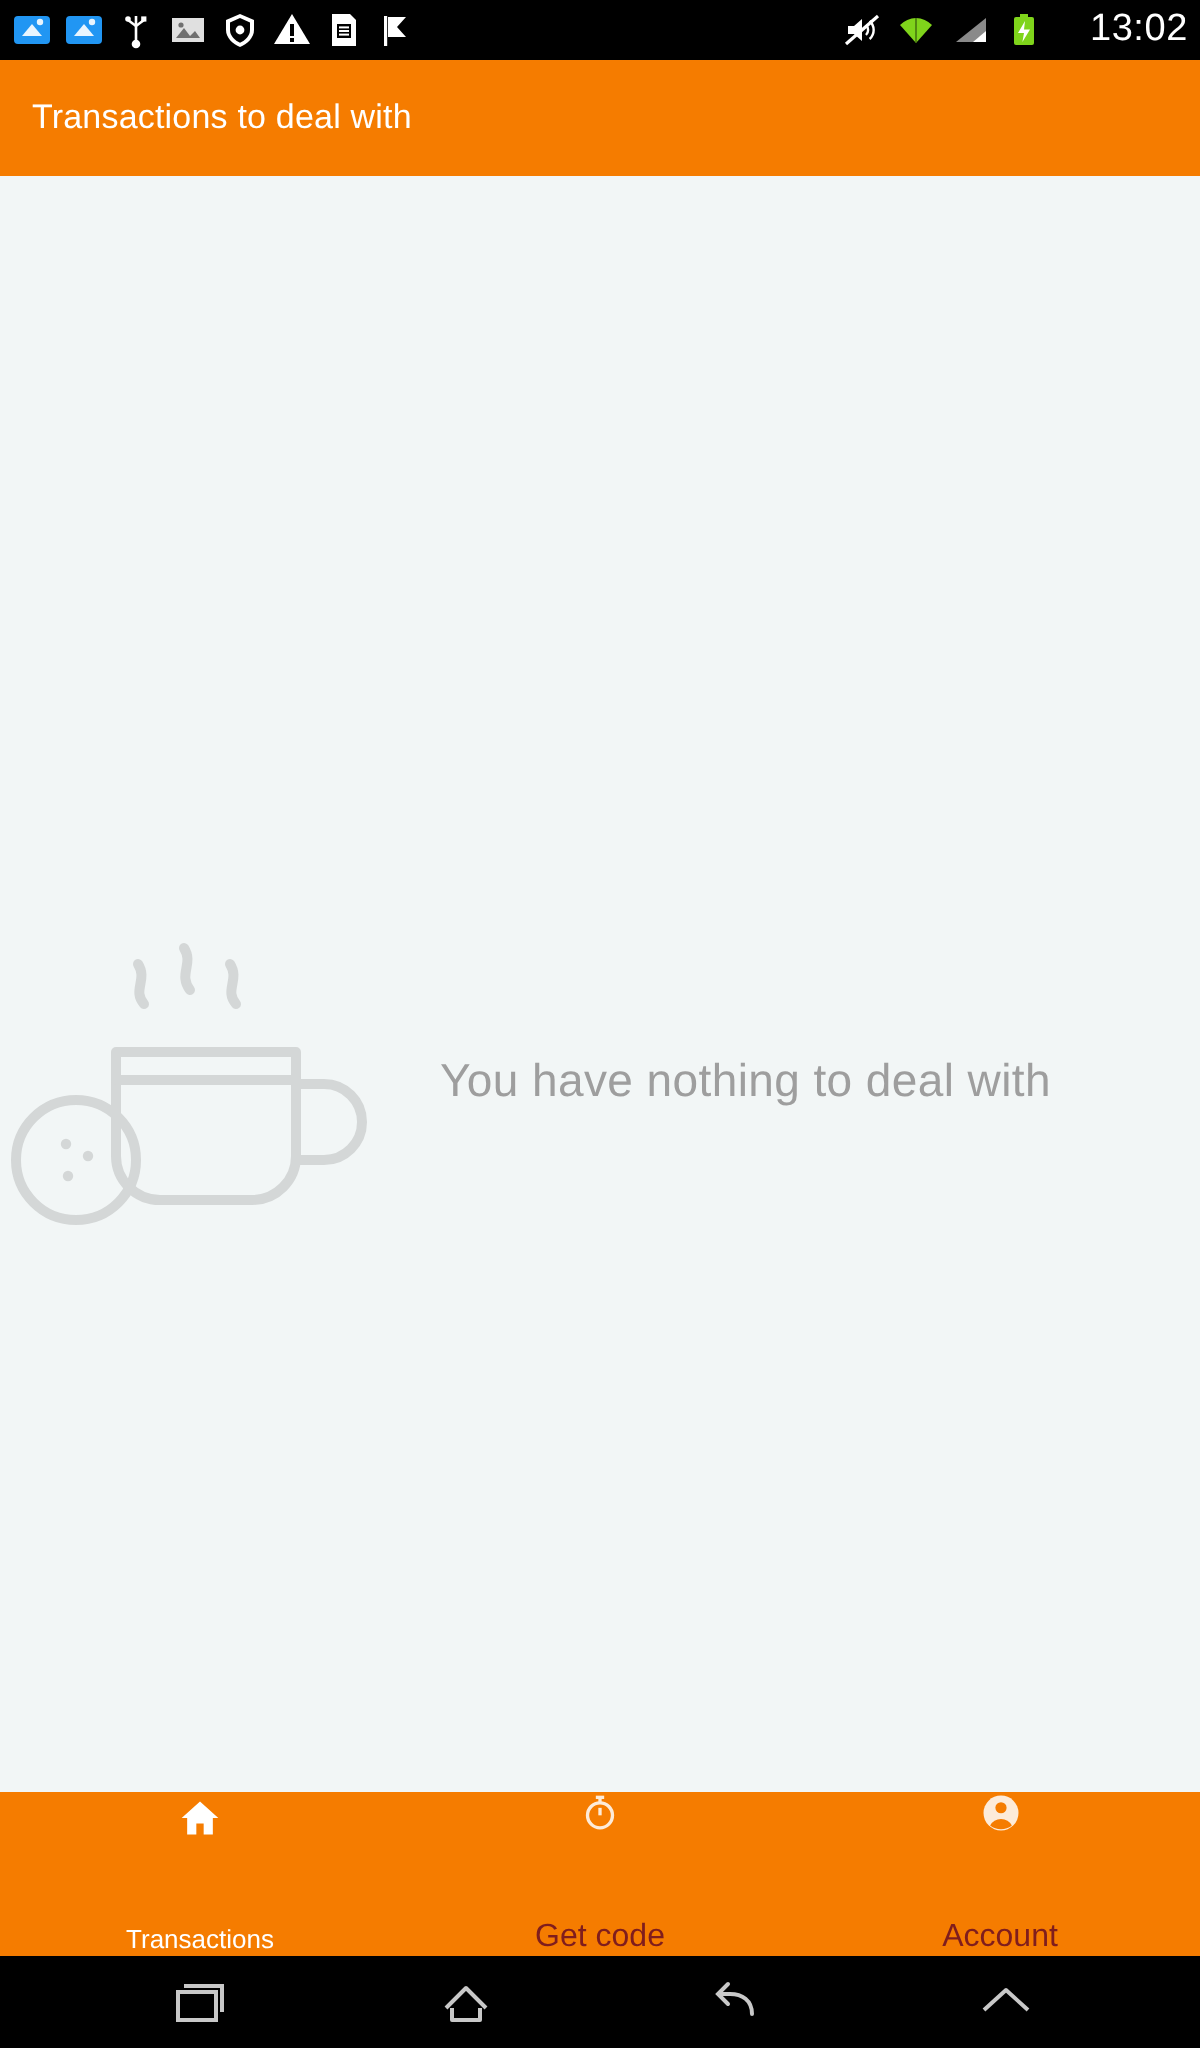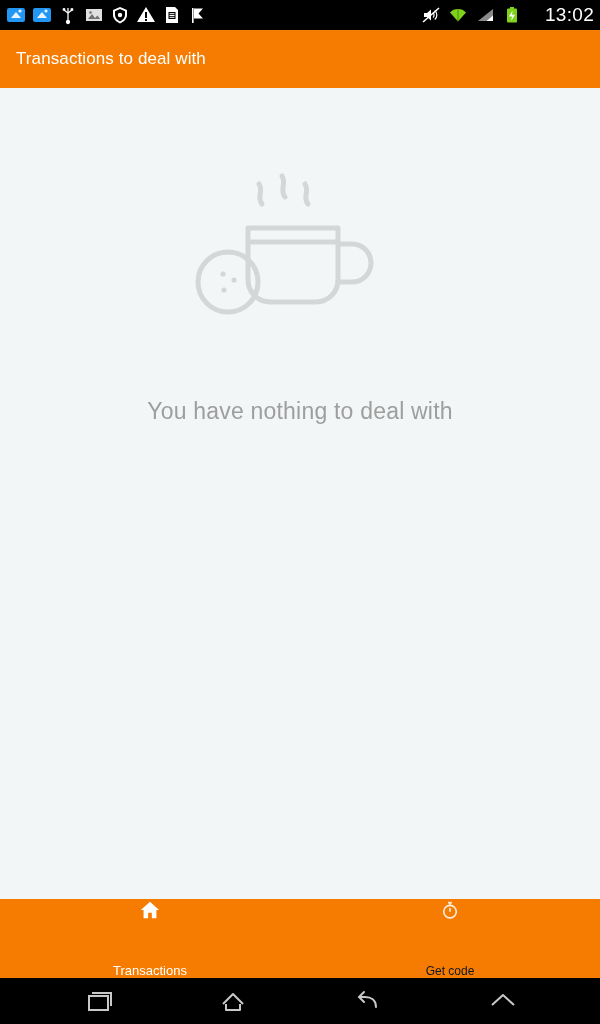--- a/index.html
+++ b/index.html
@@ -73,22 +73,23 @@
     font-weight: normal;
     letter-spacing: 0.1px;
   }
 
   
   .content {
     flex: 1 1 auto;
     background: #f2f6f6;
     position: relative;
     display: flex;
-    flex-direction: column;
-    align-items: center;
+    flex-direction: row;
+    align-items: center;
+    margin-top: 35px;
   }
   .empty-art {
     margin-top: 78px;
     width: 220px;
     height: 170px;
   }
   .empty-text {
     margin-top: 62px;
     color: #9e9e9e;
     font-size: 23px;
@@ -114,21 +115,21 @@
   }
   .navitem .nicon {
     display: block;
     height: 22px;
   }
   .navitem .nlabel {
     color: #ffffff;
     font-size: 13px;
     margin-top: 37px;
   }
-  .navitem.inactive .nlabel { color: #0f172a; font-size: 12px; }
+  .navitem.inactive .nlabel { color: #7f1d1d; font-size: 16px; }
   .navitem.inactive .nicon svg { opacity: .85; }
 
   
   .sysnav {
     flex: 0 0 46px;
     background: #000000;
     display: flex;
     align-items: center;
     justify-content: space-around;
     padding: 0 30px;
@@ -305,20 +306,30 @@
         <svg width="20" height="20" viewBox="0 0 24 24" fill="none" stroke="#ffffff" stroke-width="2">
           <circle cx="12" cy="14" r="7.5"></circle>
           <line x1="12" y1="14" x2="12" y2="9.5"></line>
           <line x1="9.5" y1="3.2" x2="14.5" y2="3.2"></line>
           <line x1="12" y1="3.2" x2="12" y2="6.2"></line>
         </svg>
       </span>
       <span class="nlabel">Get code</span>
     </div>
 
+    <div class="navitem inactive">
+      <span class="nicon">
+        <svg width="21" height="21" viewBox="0 0 24 24">
+          <circle cx="12" cy="12" r="10" fill="#ffffff"></circle>
+          <circle cx="12" cy="9" r="3.2" fill="#f57c00"></circle>
+          <path d="M5.8 19.2 a7 7 0 0 1 12.4 0 A10 10 0 0 1 5.8 19.2 Z" fill="#f57c00"></path>
+        </svg>
+      </span>
+      <span class="nlabel">Account</span>
+    </div>
 
   </div>
 
   <div class="sysnav">
 
     <div class="sysbtn">
       <svg width="34" height="28" viewBox="0 0 34 28" fill="none" stroke="#c8c8c8" stroke-width="2">
         <rect x="8" y="9" width="19" height="14"></rect>
         <path d="M11 6 h19 v13"></path>
       </svg>

